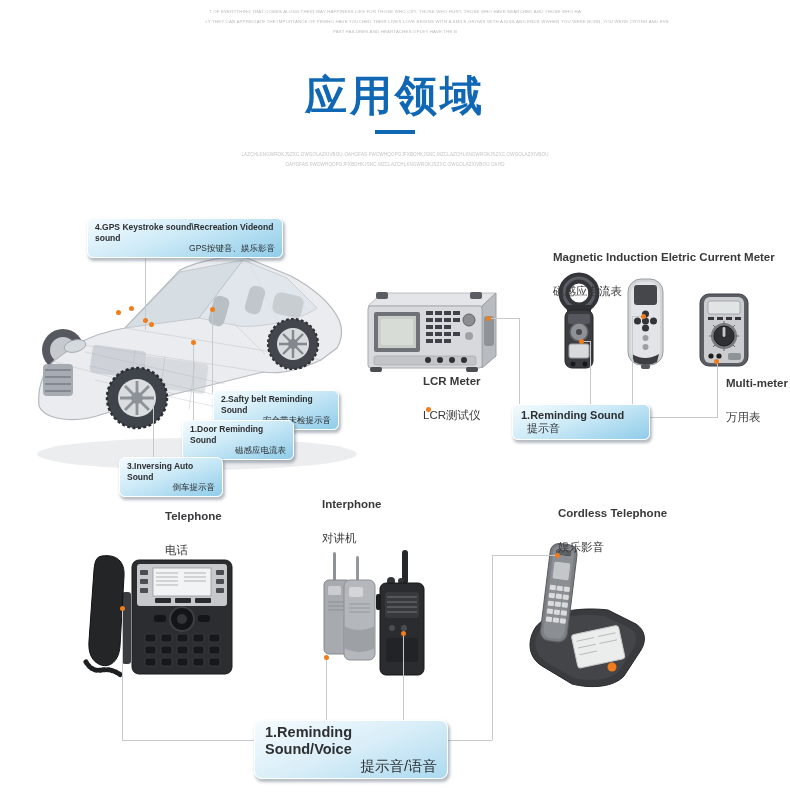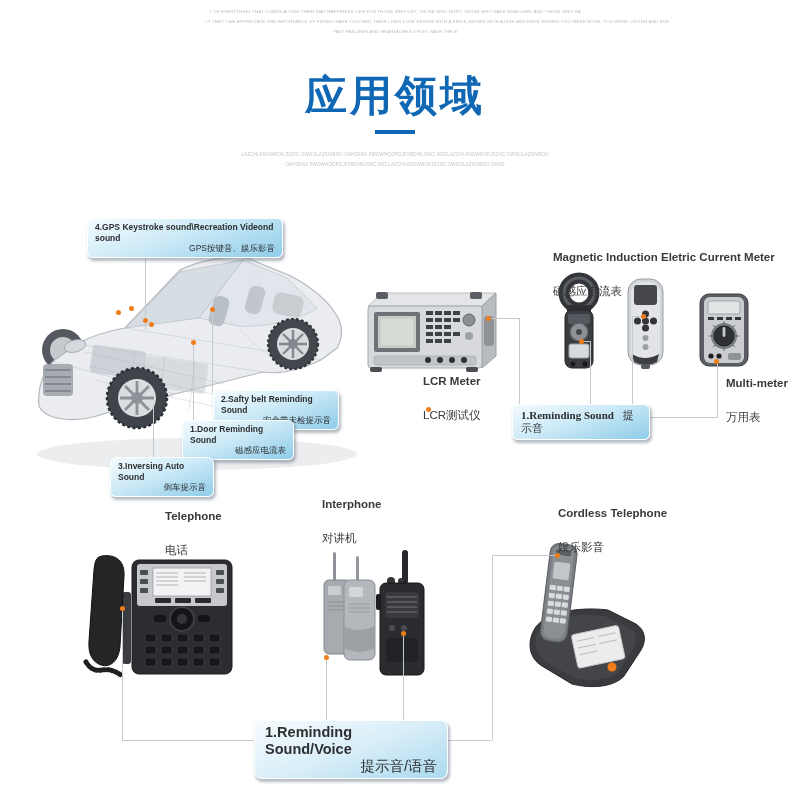--- a/index.html
+++ b/index.html
@@ -18,21 +18,21 @@
            transform:scale(.5);transform-origin:50% 0;}
   
   .pill{position:absolute;z-index:3;
         background:linear-gradient(160deg,#f4fbfe 0%,#cdeaf7 45%,#8fcce9 100%);
         border:1px solid #feffff;border-radius:6px;
         box-shadow:1.5px 2.5px 3px rgba(90,105,120,.45);
         padding:3px 7px;color:#2d2f31;}
   .pill .en{display:block;font-weight:bold;}
   .pill .zh{display:block;font-weight:normal;text-align:right;}
   .pill-sm{font-size:8.5px;line-height:10.5px;}
-  .pill-md{font-size:11px;line-height:13px;font-family:Liberation Serif, serif;}
+  .pill-md{font-size:11px;line-height:13px;}
   .pill-lg{font-size:14.5px;line-height:17px;
            background:linear-gradient(160deg,#f6fbfe 0%,#d9eef8 50%,#abd9ef 100%);
            border-radius:8px;padding:3px 10px;}
   
   .dev-label{position:absolute;z-index:2;font-size:11.5px;line-height:14px;color:#39393b;}
   .dev-label .en{display:block;font-weight:bold;}
   .dev-label .zh{display:block;font-weight:normal;margin-top:20px;}
   
   .cl{position:absolute;background:#c7cacd;z-index:1;}
   .dot{position:absolute;width:5px;height:5px;border-radius:50%;background:#f07d1a;z-index:4;}
@@ -115,21 +115,21 @@
   <span class="zh">GPS按键音、娱乐影音</span>
 </div>
 <div class="pill pill-sm" style="left:213px;top:390px;width:110px">
   <span class="en">2.Safty belt Reminding Sound</span>
   <span class="zh">安全带未检提示音</span>
 </div>
 <div class="pill pill-sm" style="left:182px;top:420px;width:96px">
   <span class="en">1.Door Reminding Sound</span>
   <span class="zh">磁感应电流表</span>
 </div>
-<div class="pill pill-sm" style="left:110px;top:457px;width:88px">
+<div class="pill pill-sm" style="left:119px;top:457px;width:88px">
   <span class="en">3.Inversing Auto Sound</span>
   <span class="zh">倒车提示音</span>
 </div>
 
 <div class="abs" style="left:362px;top:282px">
 <svg width="145" height="92" viewBox="0 0 145 92">
   <polygon points="6,24 20,11 134,11 120,24" fill="#e3e5e8" stroke="#aeb2b7" stroke-width="0.8"></polygon>
   <polygon points="120,24 134,11 134,74 120,86" fill="#b8bbc0" stroke="#9b9fa4"></polygon>
   <rect x="122" y="34" width="10" height="30" rx="3" fill="#8f9398"></rect>
   <rect x="6" y="24" width="114" height="62" rx="3" fill="#d7d9dc" stroke="#a6aaaf"></rect>

